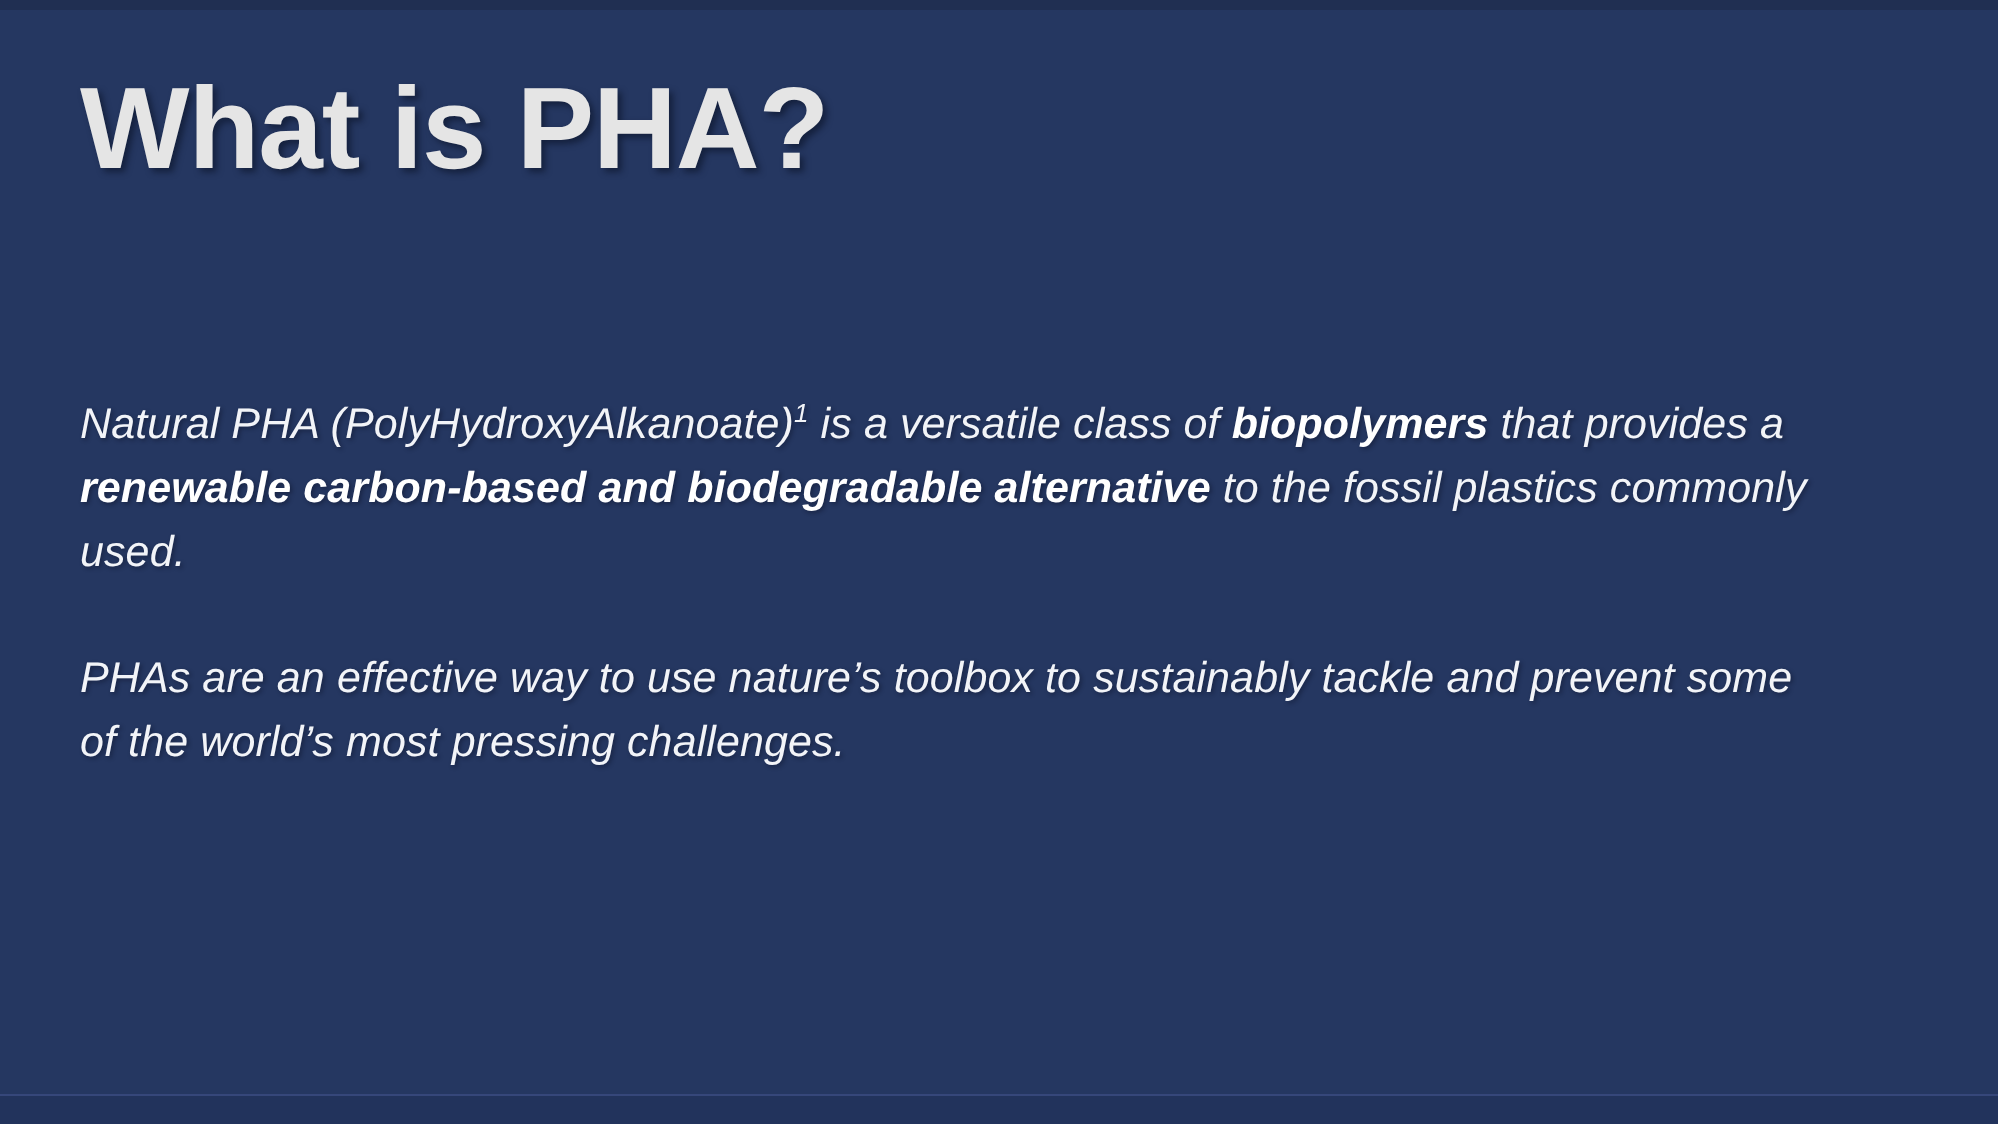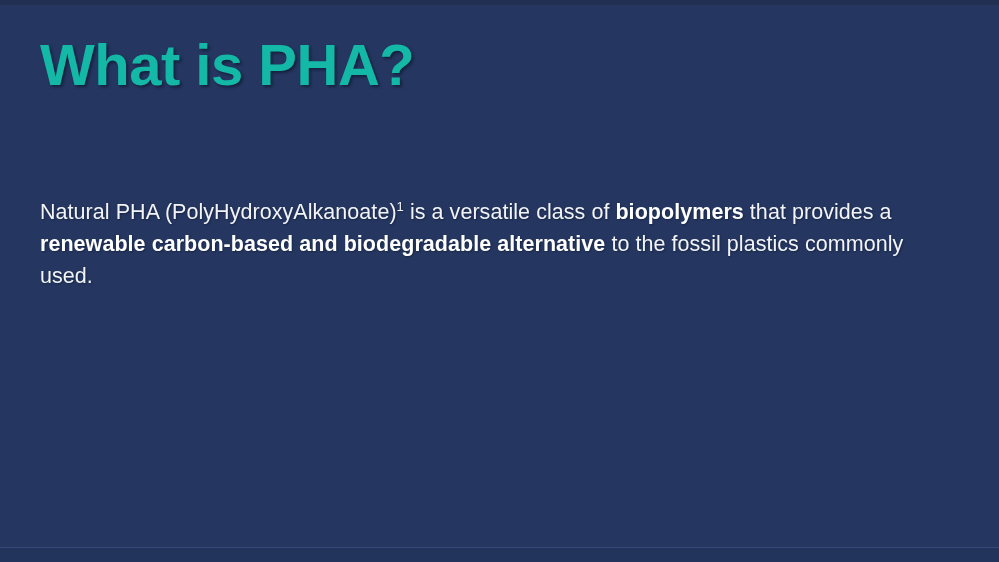--- a/index.html
+++ b/index.html
@@ -53,30 +53,31 @@
 
   .title {
     position: absolute;
     left: 40px;
     top: 34px;
     margin: 0;
     font-size: 58px;
     line-height: 62px;
     font-weight: 700;
     letter-spacing: -0.5px;
-    color: #14b8a6;
+    color: #e5e5e5;
     text-shadow: 2px 2px 3px rgba(8, 14, 33, 0.55);
     white-space: nowrap;
   }
 
   .body {
     position: absolute;
     left: 40px;
     top: 196px;
     width: 880px;
+    font-style: italic;
   }
 
   .para {
     margin: 0 0 31px 0;
     font-size: 21.5px;
     line-height: 32px;
     color: #f2f4f8;
     font-weight: 400;
     letter-spacing: 0.05px;
     text-shadow: 1px 1px 2px rgba(10, 16, 36, 0.45);
@@ -101,18 +102,19 @@
 <body>
 
 <div class="slide">
 
   <div class="top-band"></div>
 
   <h1 class="title">What is PHA?</h1>
 
   <div class="body">
     <p class="para"><span>Natural PHA (PolyHydroxyAlkanoate)</span><span class="footnote-marker">1</span><span> is a versatile class of </span><b>biopolymers</b><span> that provides a </span><b>renewable carbon-based and biodegradable alternative</b><span> to the fossil plastics commonly used.</span></p>
+    <p class="para"><span>PHAs are an effective way to use nature’s toolbox to sustainably tackle and prevent some of the world’s most pressing challenges.</span></p>
   </div>
 
   <div class="bottom-rule"></div>
   <div class="bottom-band"></div>
 
 </div>
 
 </body></html>

